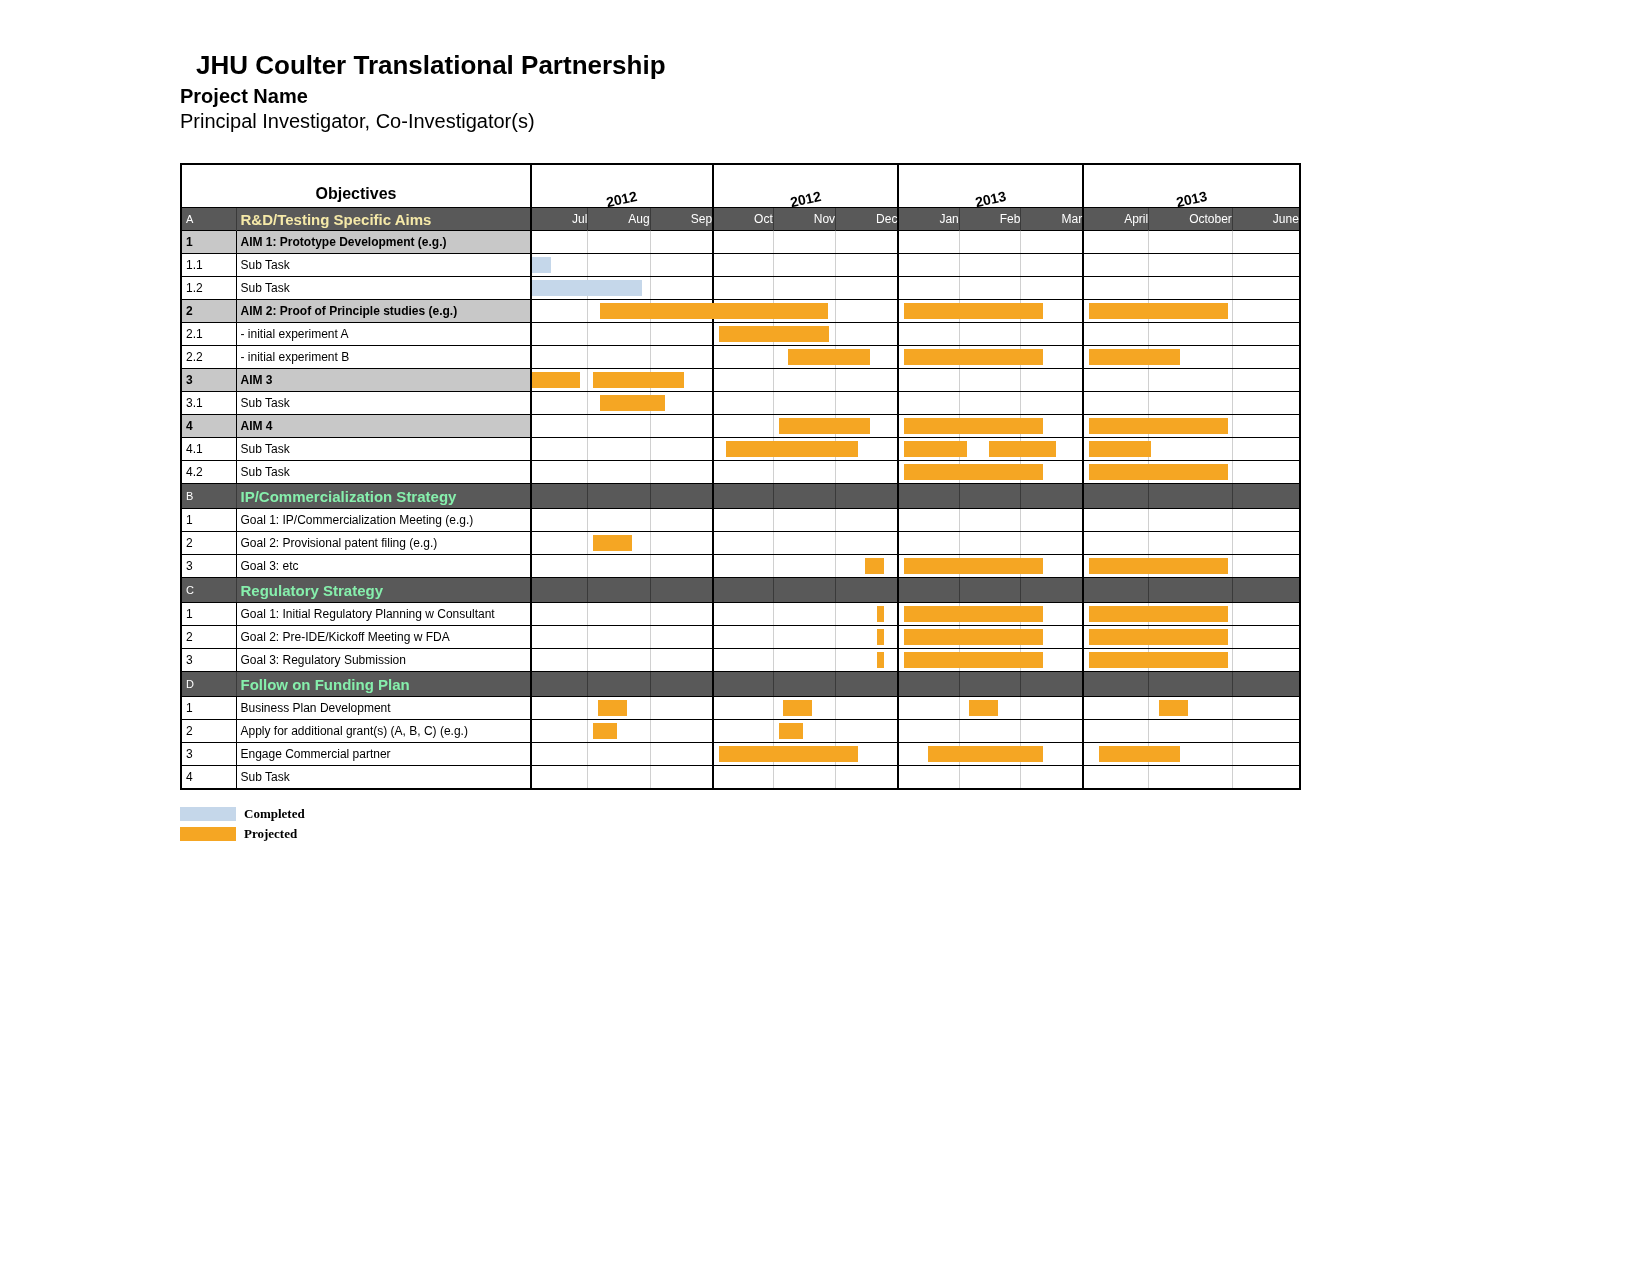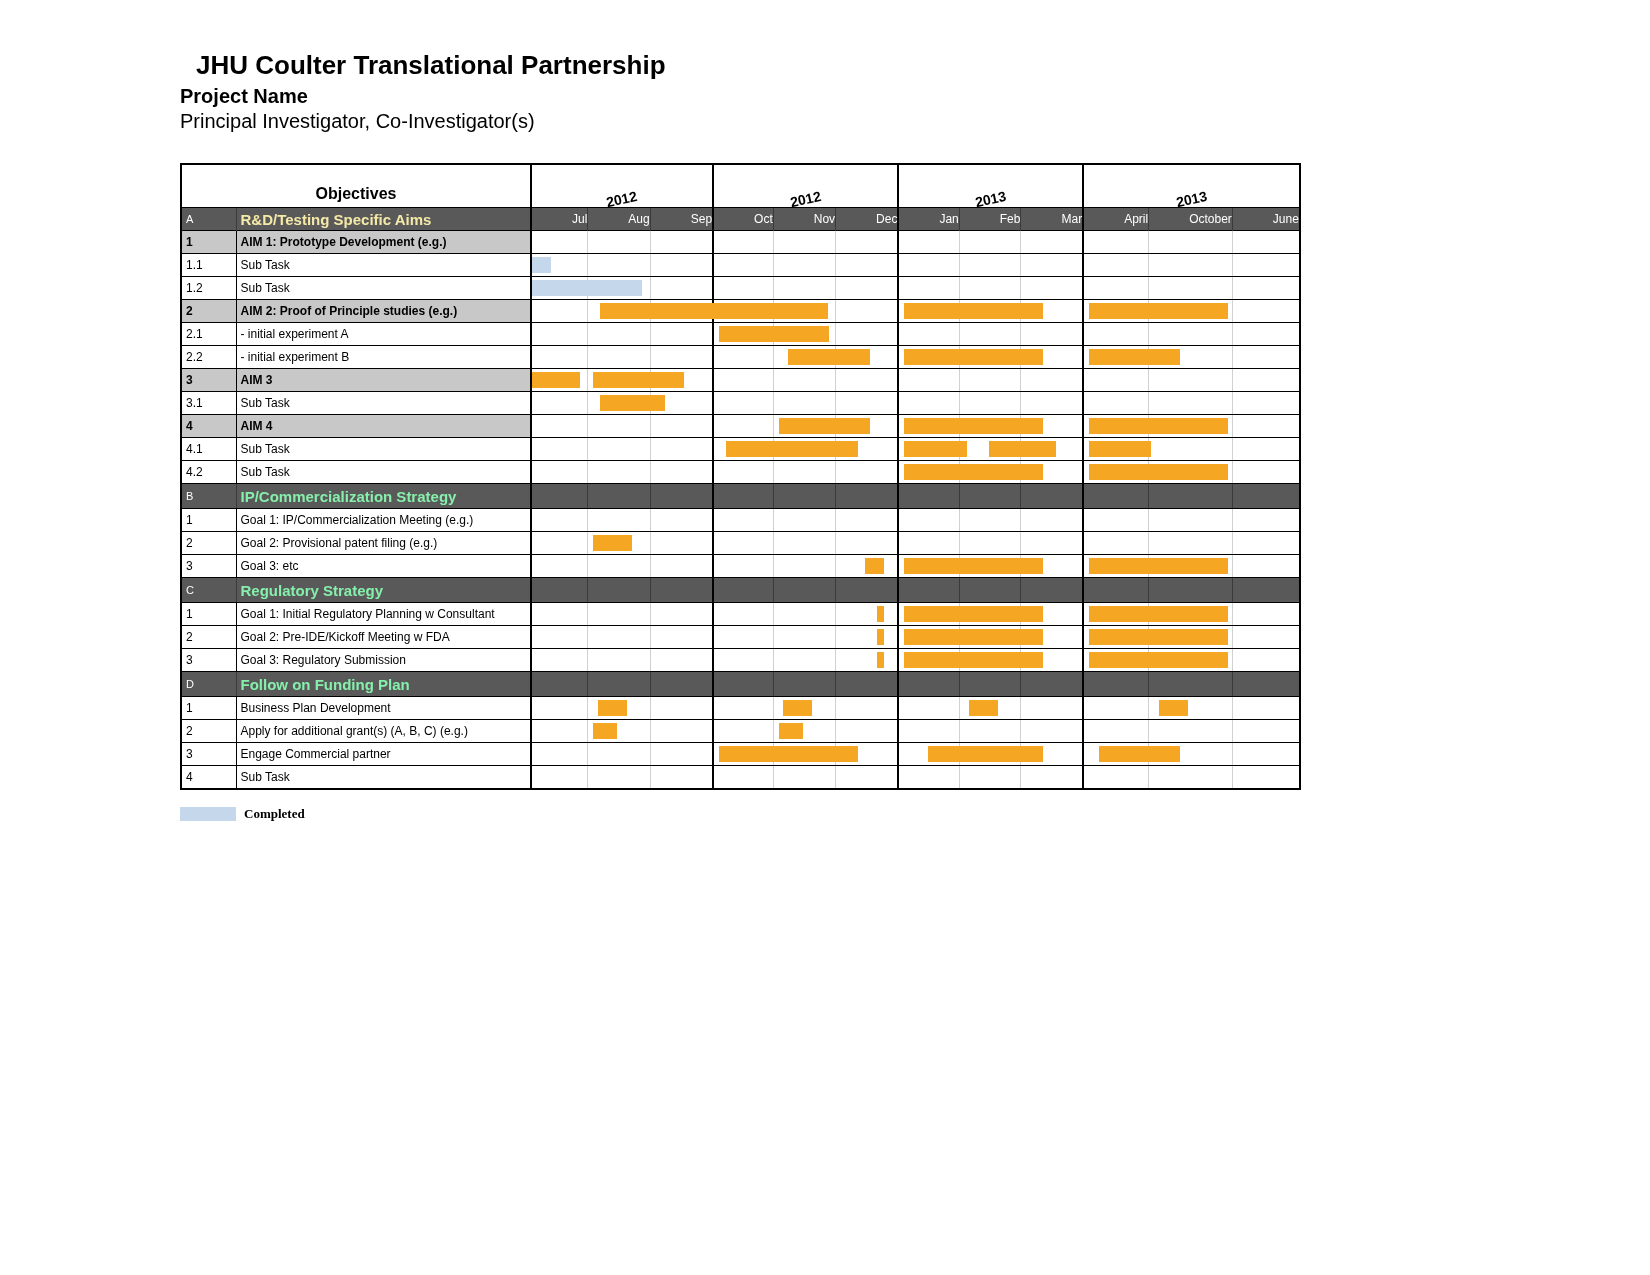--- a/index.html
+++ b/index.html
@@ -661,13 +661,17 @@
         <td class="cell q-edge-right"></td>
       </tr>
     </tbody>
 </table>
 
 <div class="legend">
   <div class="legend-row">
     <span class="swatch" style="background:#c5d7ea"></span>
     <span>Completed</span>
   </div>
+  <div class="legend-row">
+    <span class="swatch" style="background:#f5a623"></span>
+    <span>Projected</span>
+  </div>
 </div>
 
 </body></html>

